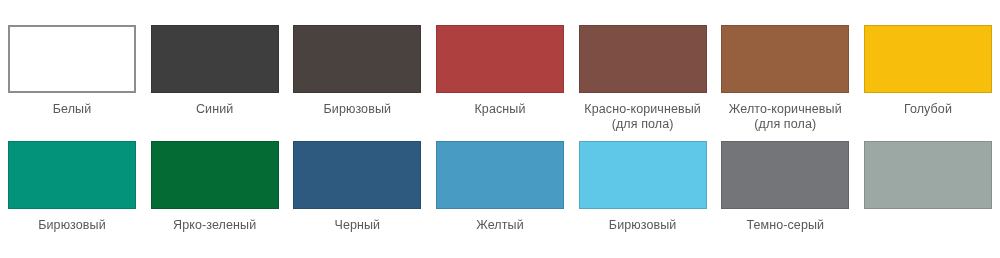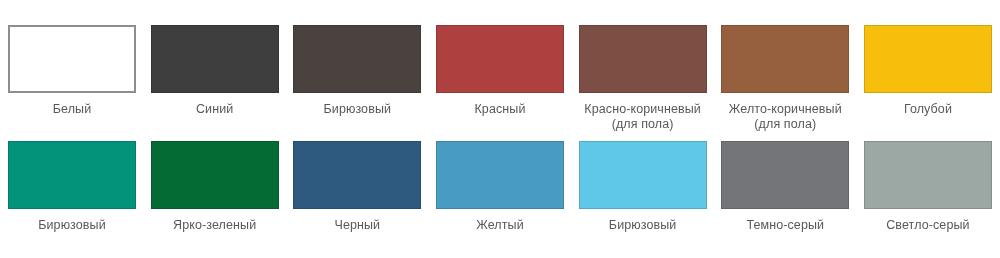--- a/index.html
+++ b/index.html
@@ -116,17 +116,16 @@
     <div class="swatch-cell">
       <div class="chip" style="background-color: rgb(95, 200, 232);"></div>
       <div class="caption">Бирюзовый</div>
     </div>
     <div class="swatch-cell">
       <div class="chip" style="background-color: rgb(116, 117, 121);"></div>
       <div class="caption">Темно-серый</div>
     </div>
     <div class="swatch-cell">
       <div class="chip" style="background-color: rgb(155, 168, 164);"></div>
-      <div class="caption">Светло-серый</div>
     </div>
   </div>
 
 </div>
 
 </body></html>

